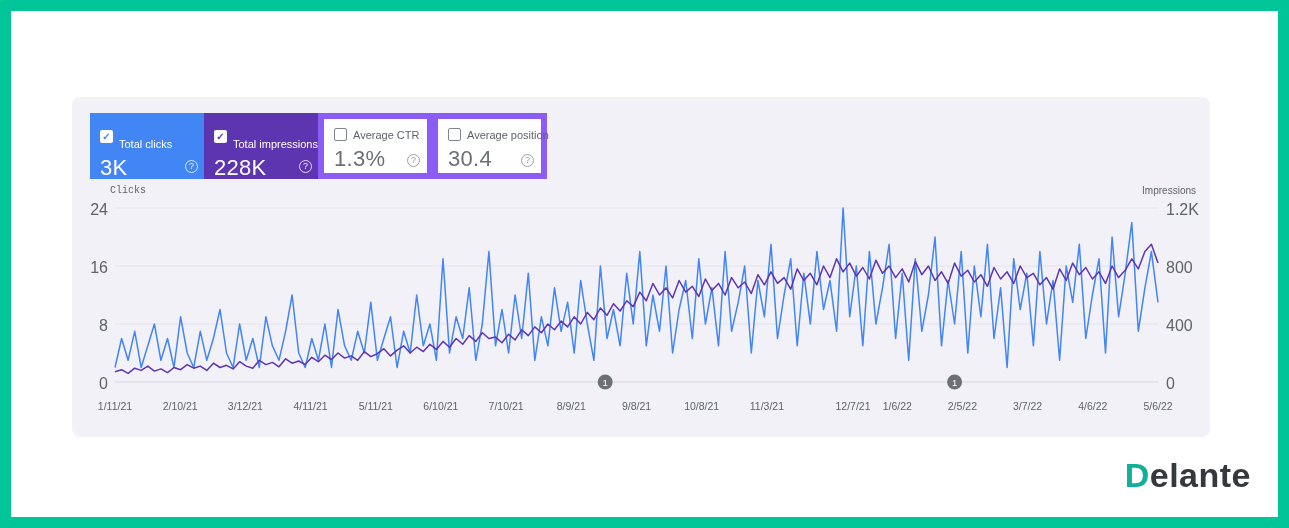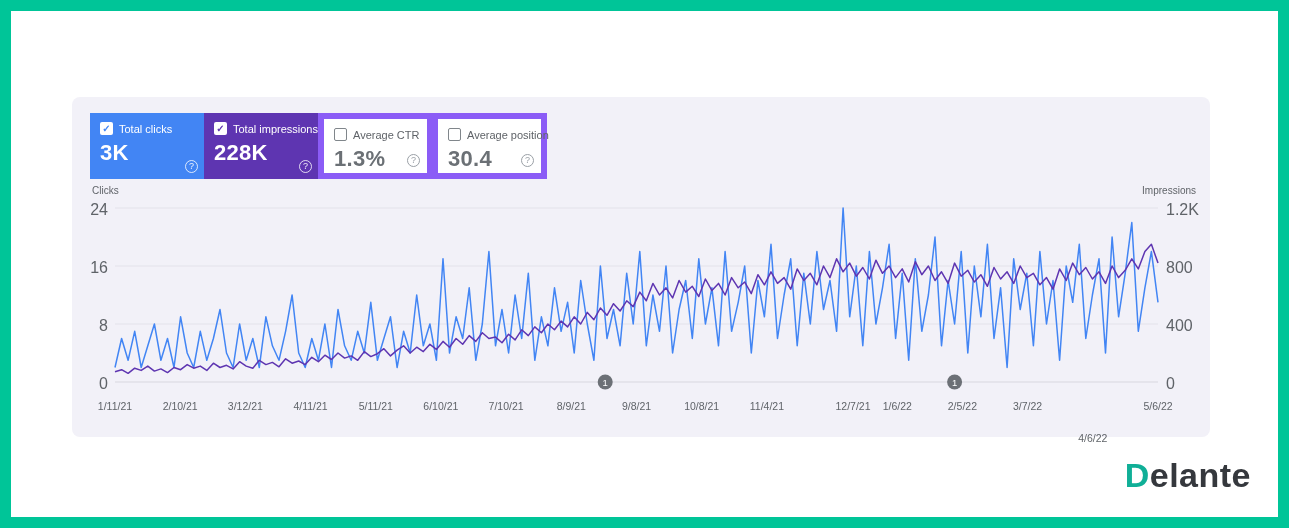--- a/index.html
+++ b/index.html
@@ -28,32 +28,32 @@
   .card:first-child { margin-left:0; }
   .card.selected { border:none; }
   .card-head { display:flex; align-items:center; gap:6px; }
   .check {
     width:13px; height:13px; border-radius:2px; flex:0 0 13px;
     font-size:10px; font-weight:bold; line-height:13px; text-align:center;
   }
   .card.selected .check { background:#fff; }
   .card:not(.selected) .check { border:1.5px solid #80868b; color:transparent; }
   .card-label { font-size:11px; color:#5f6368; white-space:nowrap; }
-  .card.selected .card-label { color:#fff; }
-  .card-value { font-size:22px; margin-top:5px; color:#6b7075; font-weight:700; letter-spacing:.3px; }
+  .card.selected .card-label { color:#fff;margin-top:16px; }
+  .card-value { font-size:22px; margin-top:5px; color:#6b7075; font-weight:400; letter-spacing:.3px; }
   .card.selected .card-value { color:#fff; }
   .help {
     position:absolute; right:7px; bottom:6px; width:13px; height:13px;
     border-radius:50%; border:1px solid #9aa0a6; color:#9aa0a6;
     font-size:9px; line-height:11px; text-align:center;
   }
   .card.selected .help { border-color:rgba(255,255,255,.8); color:rgba(255,255,255,.9); }
   
   .axis-title { position:absolute; font-size:10px; color:#5f6368; }
-  .axis-title.left  { left:20px; top:88px; }
+  .axis-title.left  { left:38px; top:88px;font-family:Liberation Mono, monospace; }
   .axis-title.right { right:14px; top:88px; }
   .tick { position:absolute; font-size:16px; color:#5f6368; }
   .tick.left  { left:8px;   width:28px; text-align:right; }
   .tick.right { left:1094px; width:34px; text-align:left; }
   .t0 { top:104px; } .t1 { top:162px; } .t2 { top:220px; } .t3 { top:278px; }
   .plot { position:absolute; left:43px; top:111px; width:1043px; height:174px; }
   .plot svg { overflow:visible; display:block; }
   .xlabels { position:absolute; left:43px; top:303px; width:1043px; height:14px; }
   .xlabel {
     position:absolute; width:64px; margin-left:-32px; text-align:center;
@@ -144,26 +144,26 @@
       <span class="xlabel" style="left: 0px;">1/11/21</span>
       <span class="xlabel" style="left: 65.2px;">2/10/21</span>
       <span class="xlabel" style="left: 130.4px;">3/12/21</span>
       <span class="xlabel" style="left: 195.6px;">4/11/21</span>
       <span class="xlabel" style="left: 260.8px;">5/11/21</span>
       <span class="xlabel" style="left: 325.9px;">6/10/21</span>
       <span class="xlabel" style="left: 391.1px;">7/10/21</span>
       <span class="xlabel" style="left: 456.3px;">8/9/21</span>
       <span class="xlabel" style="left: 521.5px;">9/8/21</span>
       <span class="xlabel" style="left: 586.7px;">10/8/21</span>
-      <span class="xlabel" style="left: 651.9px;">11/4/21</span>
+      <span class="xlabel" style="left: 651.9px;">11/3/21</span>
       <span class="xlabel" style="left: 738px;">12/7/21</span>
       <span class="xlabel" style="left: 782.3px;">1/6/22</span>
       <span class="xlabel" style="left: 847.4px;">2/5/22</span>
       <span class="xlabel" style="left: 912.6px;">3/7/22</span>
-      <span class="xlabel" style="left: 977.8px; margin-top: 32px;">4/6/22</span>
+      <span class="xlabel" style="left: 977.8px;">4/6/22</span>
       <span class="xlabel" style="left: 1043px;">5/6/22</span>
     </div>
 
 </div>
 
 <div class="logo">
   <span class="d">D</span><span>elante</span>
 </div>
 
 </body></html>

